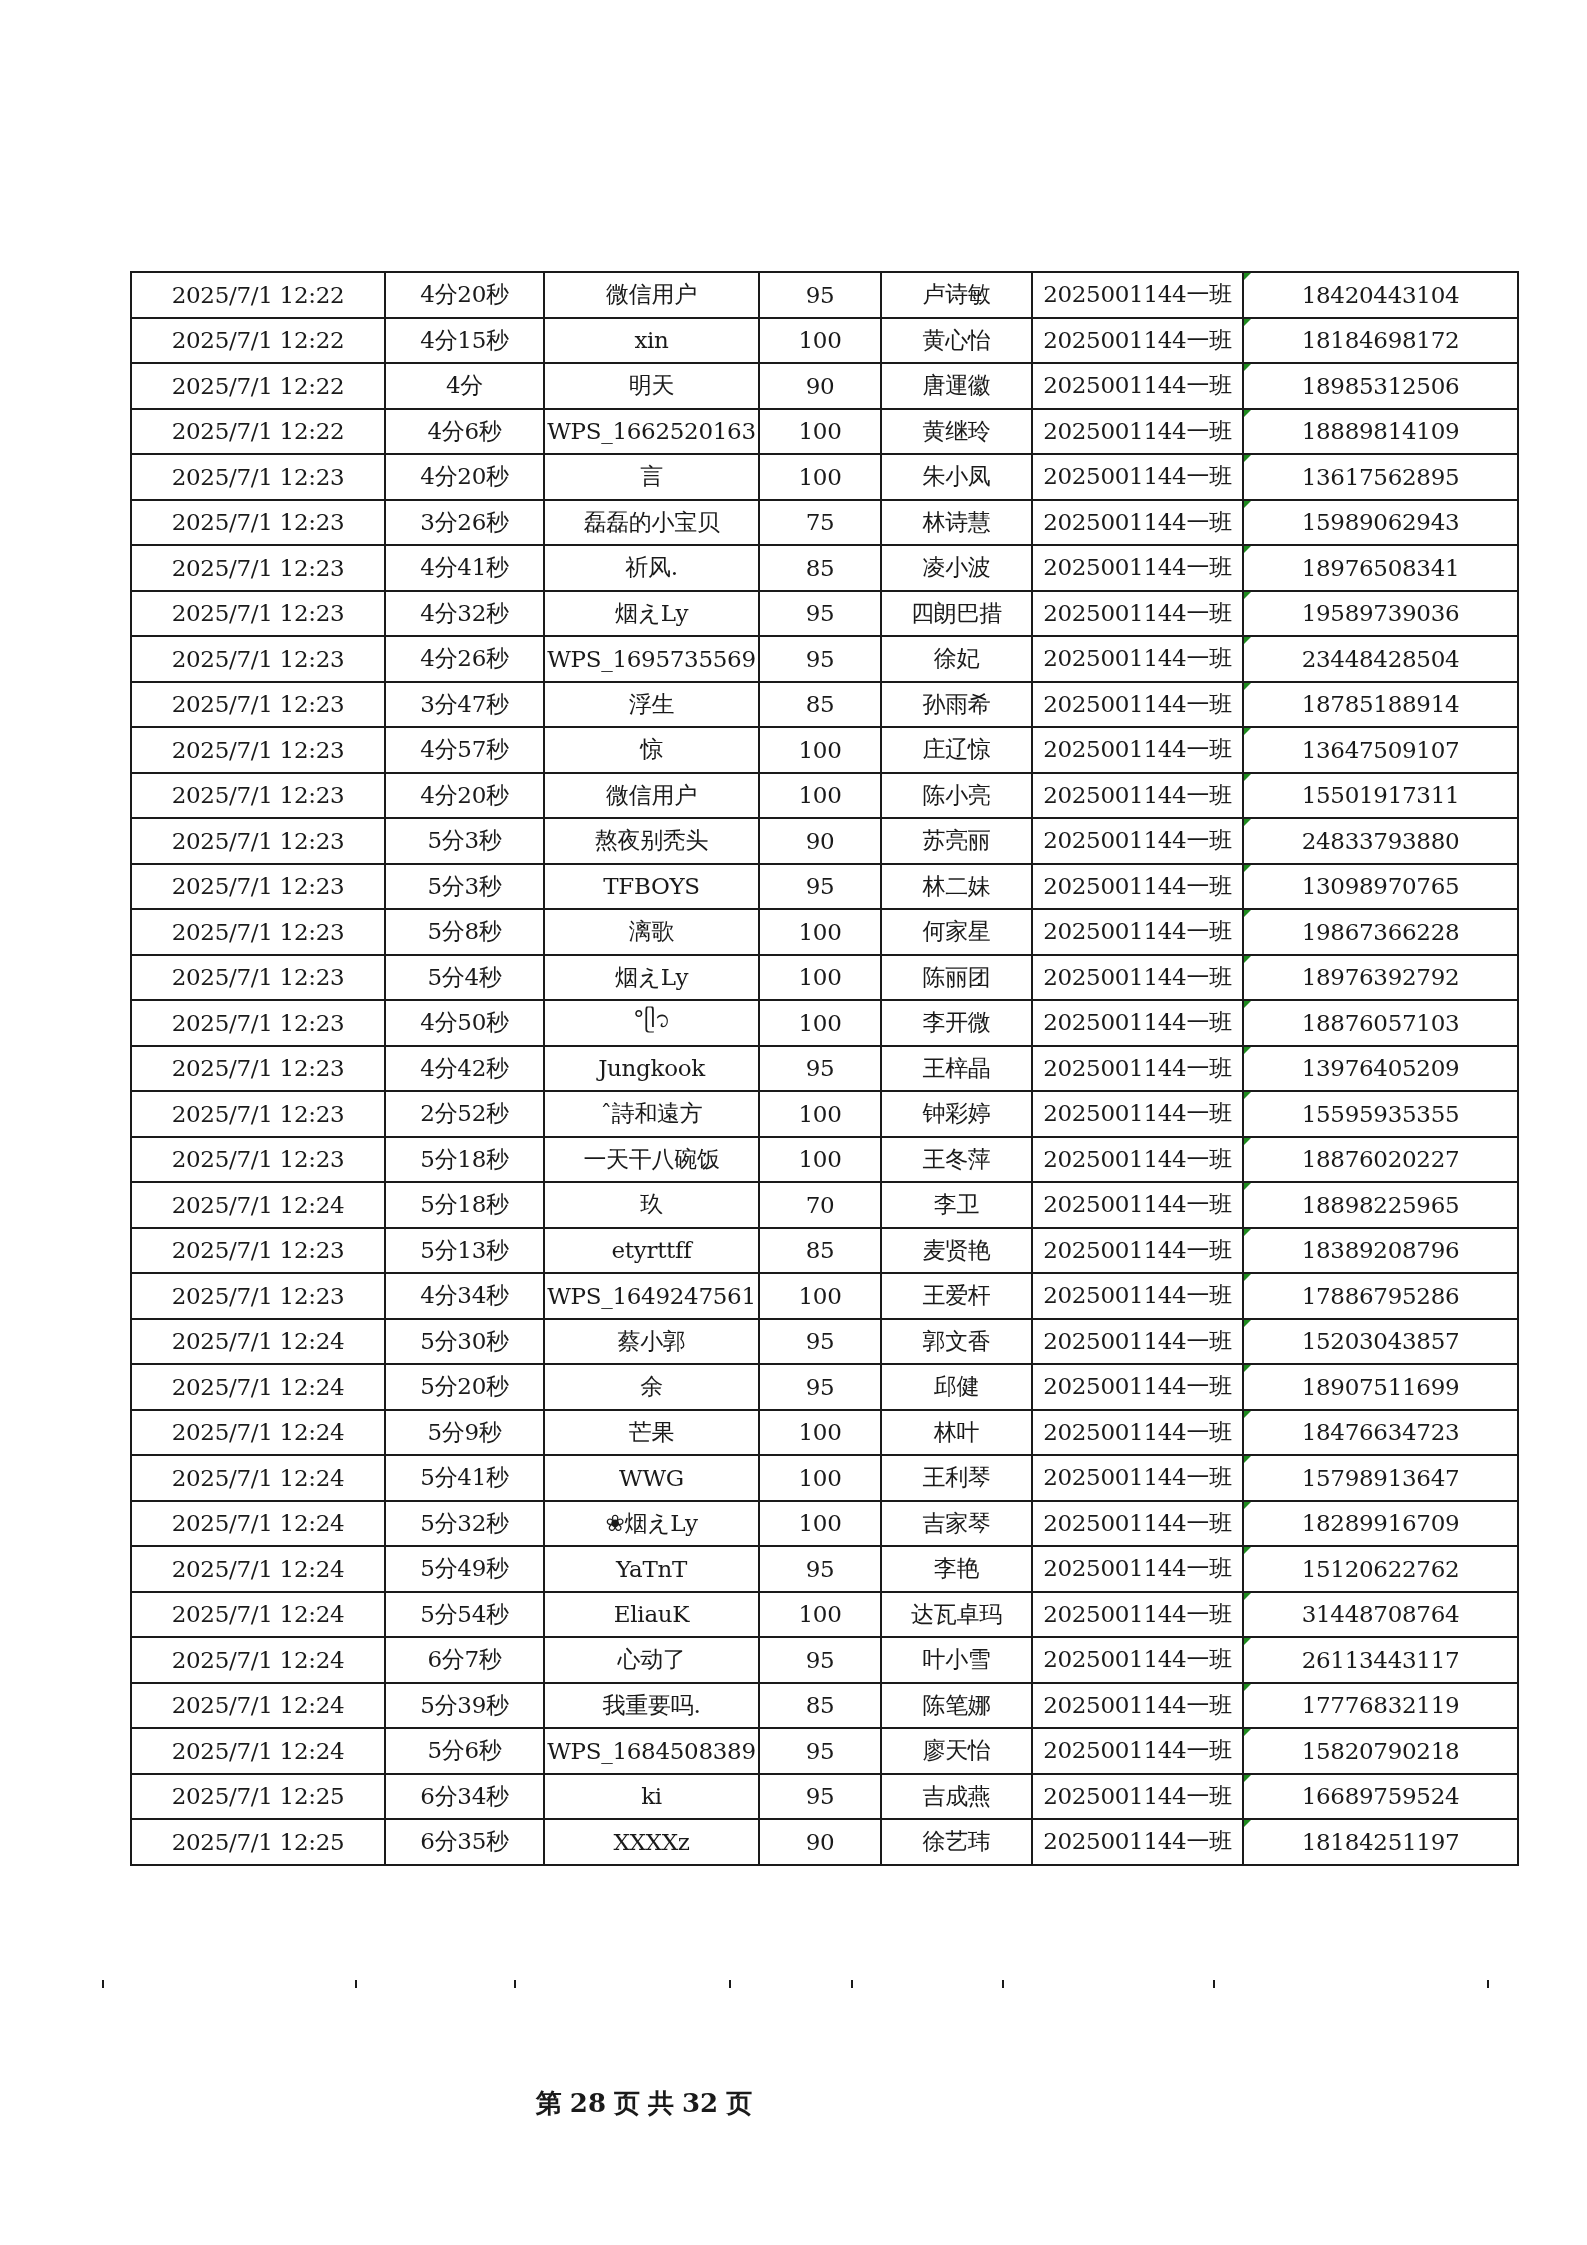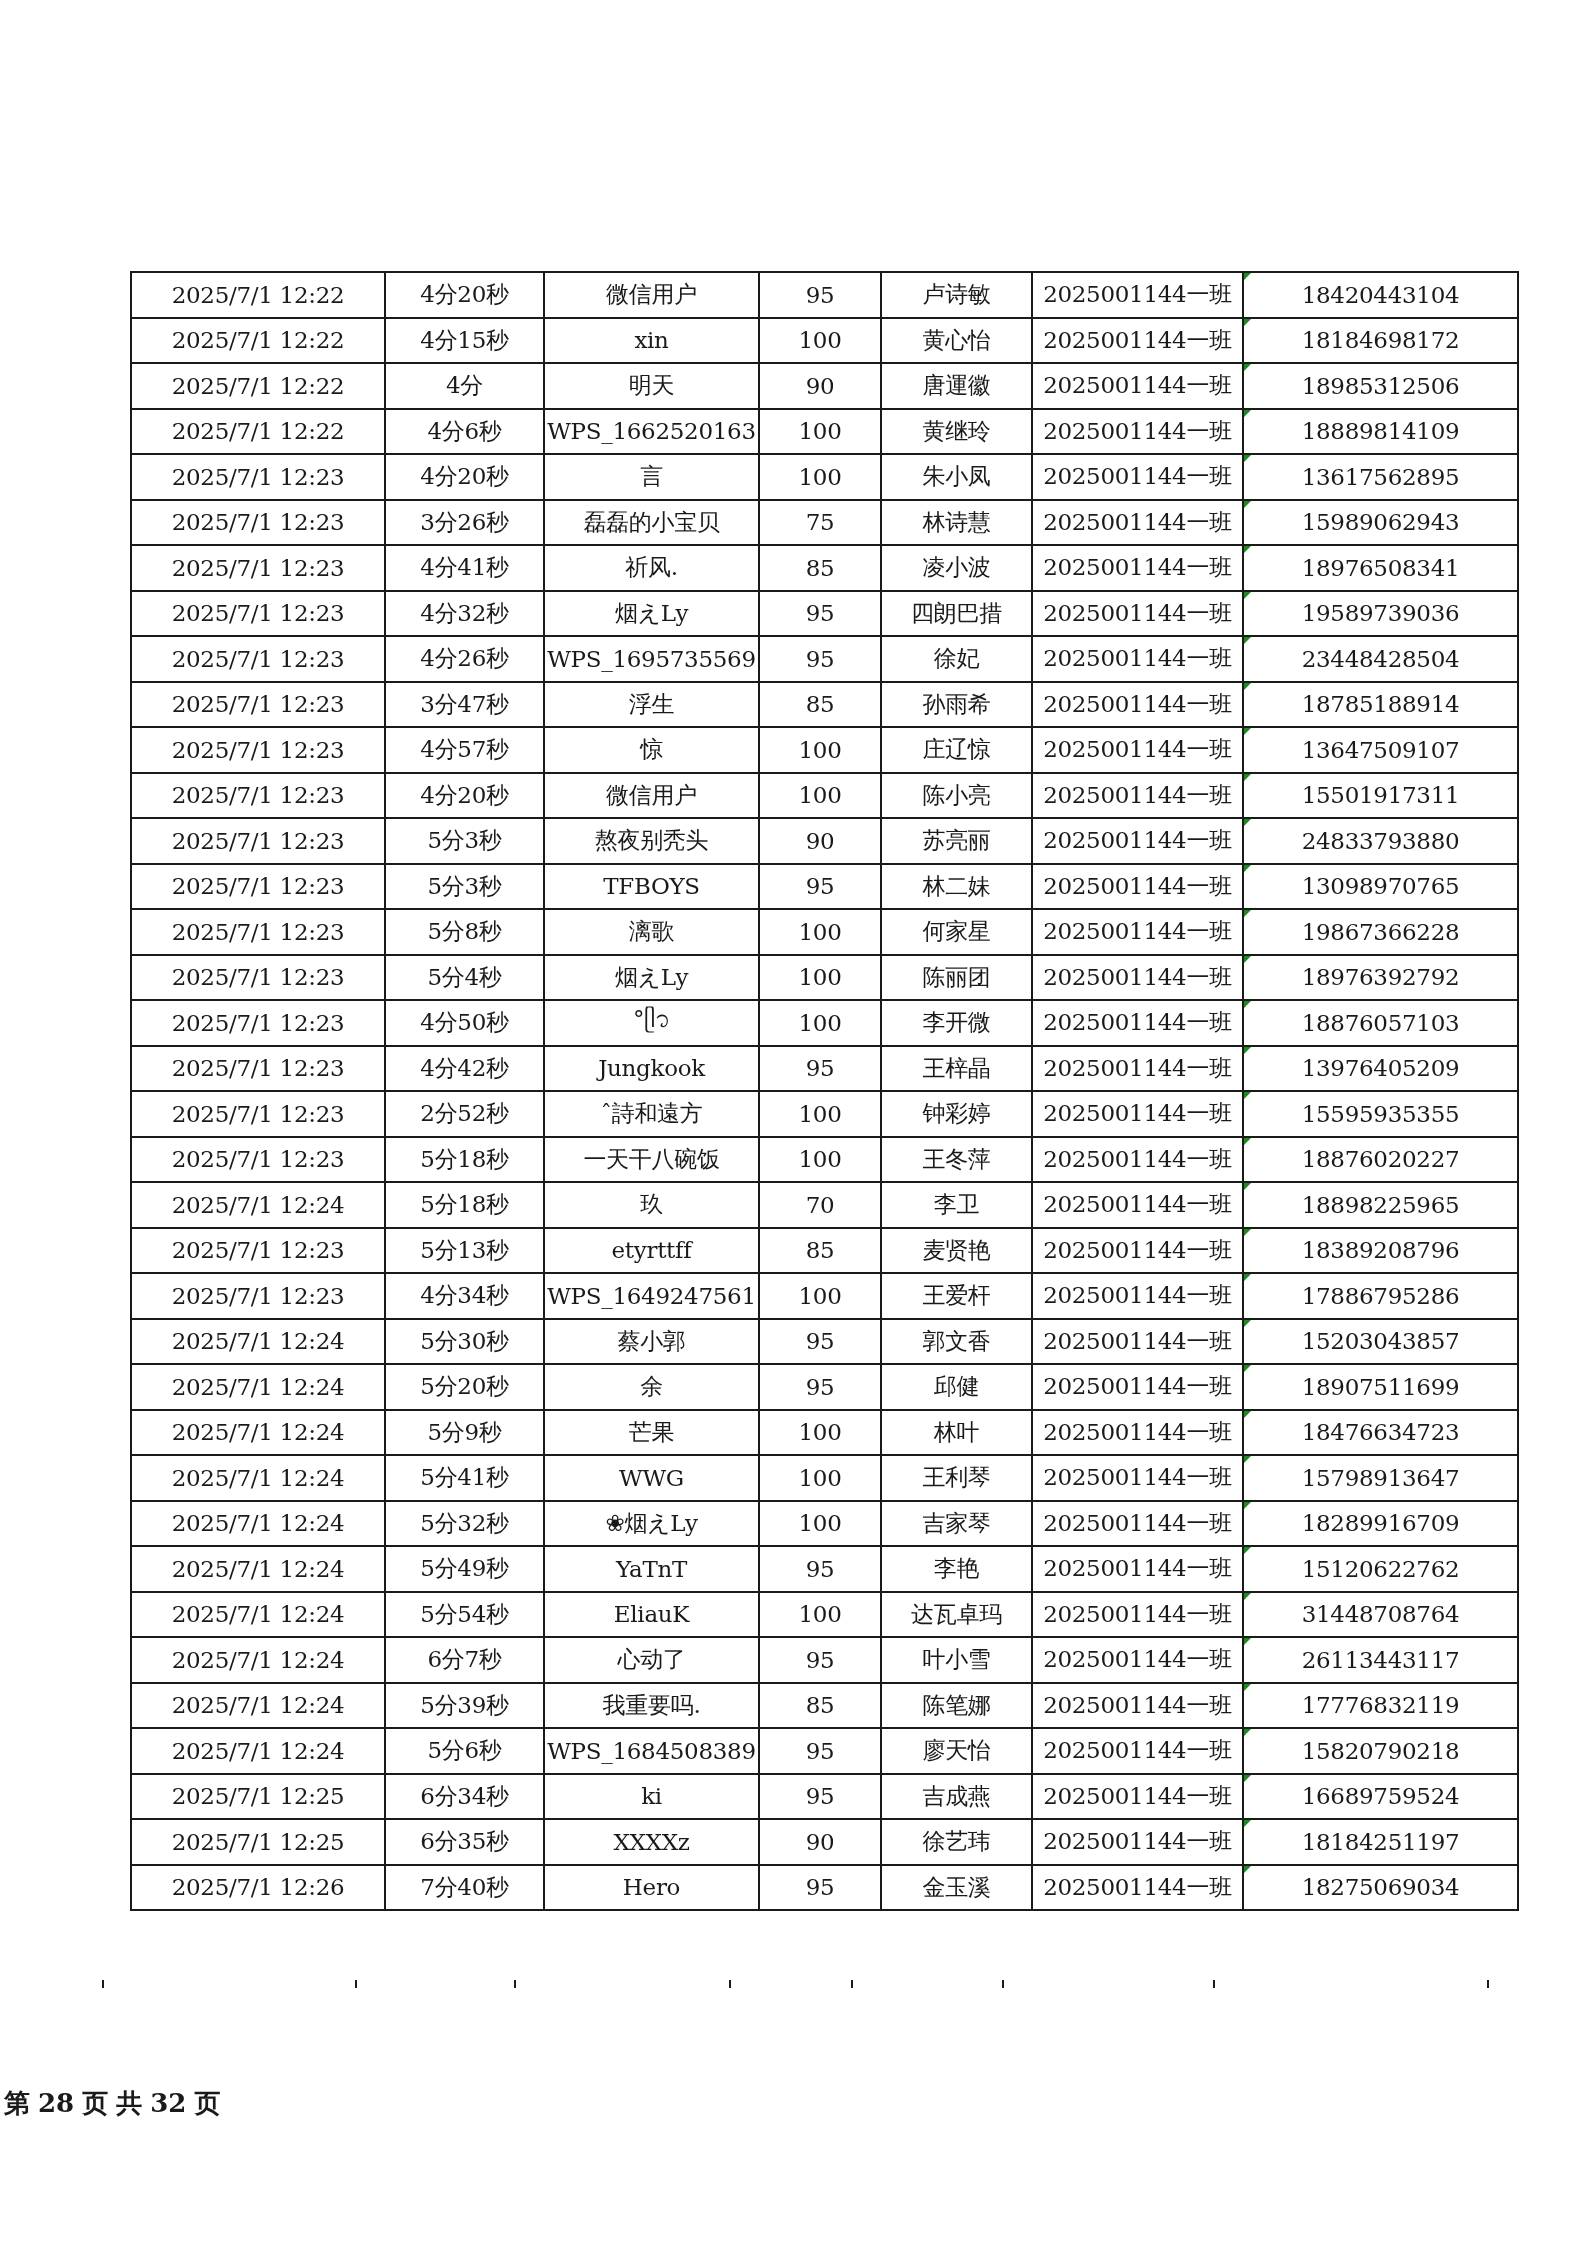--- a/index.html
+++ b/index.html
@@ -65,20 +65,21 @@
       top: 0;
       width: 2px;
       height: 8px;
       background: #1a1a1a;
     }
     .footer {
       position: absolute;
       left: 0;
       width: 1288px;
       top: 2086px;
+      text-align: center;
       font-size: 26px;
       font-weight: bold;
       font-family: "DejaVu Serif", "Liberation Serif", serif;
       word-spacing: 6px;
     }
     .footer span { margin: 0 4px; }
   </style>
 </head>
 <body>
 
@@ -400,29 +401,20 @@
         <td class="phone">16689759524</td>
       </tr>
       <tr>
         <td>2025/7/1 12:25</td>
         <td>6分35秒</td>
         <td>XXXXz</td>
         <td>90</td>
         <td>徐艺玮</td>
         <td>2025001144一班</td>
         <td class="phone">18184251197</td>
-      </tr>
-      <tr>
-        <td>2025/7/1 12:26</td>
-        <td>7分40秒</td>
-        <td>Hero</td>
-        <td>95</td>
-        <td>金玉溪</td>
-        <td>2025001144一班</td>
-        <td class="phone">18275069034</td>
       </tr>
     </tbody>
 </table>
 
 <div class="stub-row">
   <span style="left:0px"></span>
   <span style="left:253px"></span>
   <span style="left:412px"></span>
   <span style="left:627px"></span>
   <span style="left:749px"></span>

